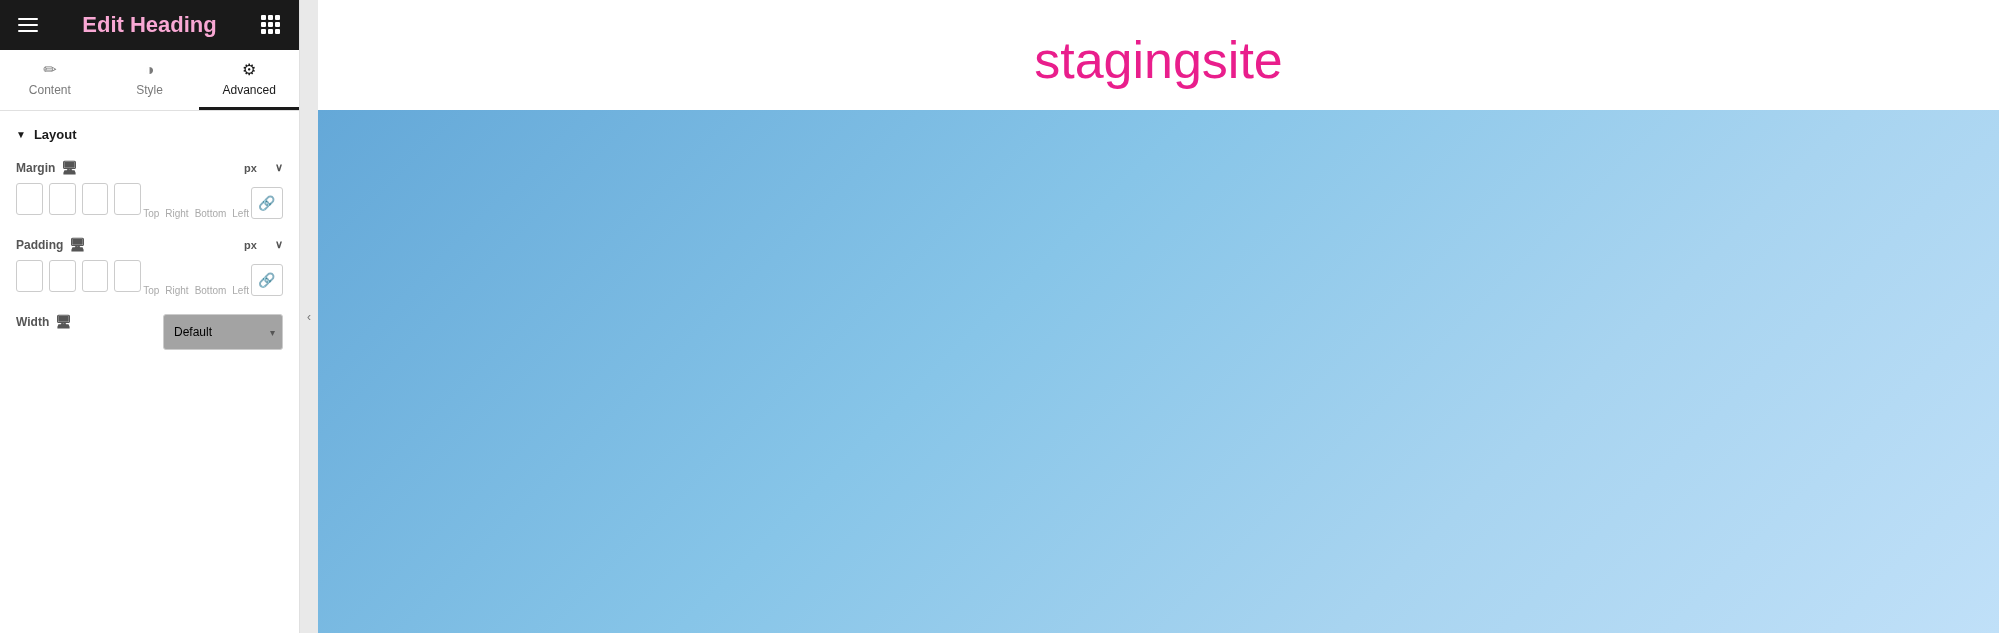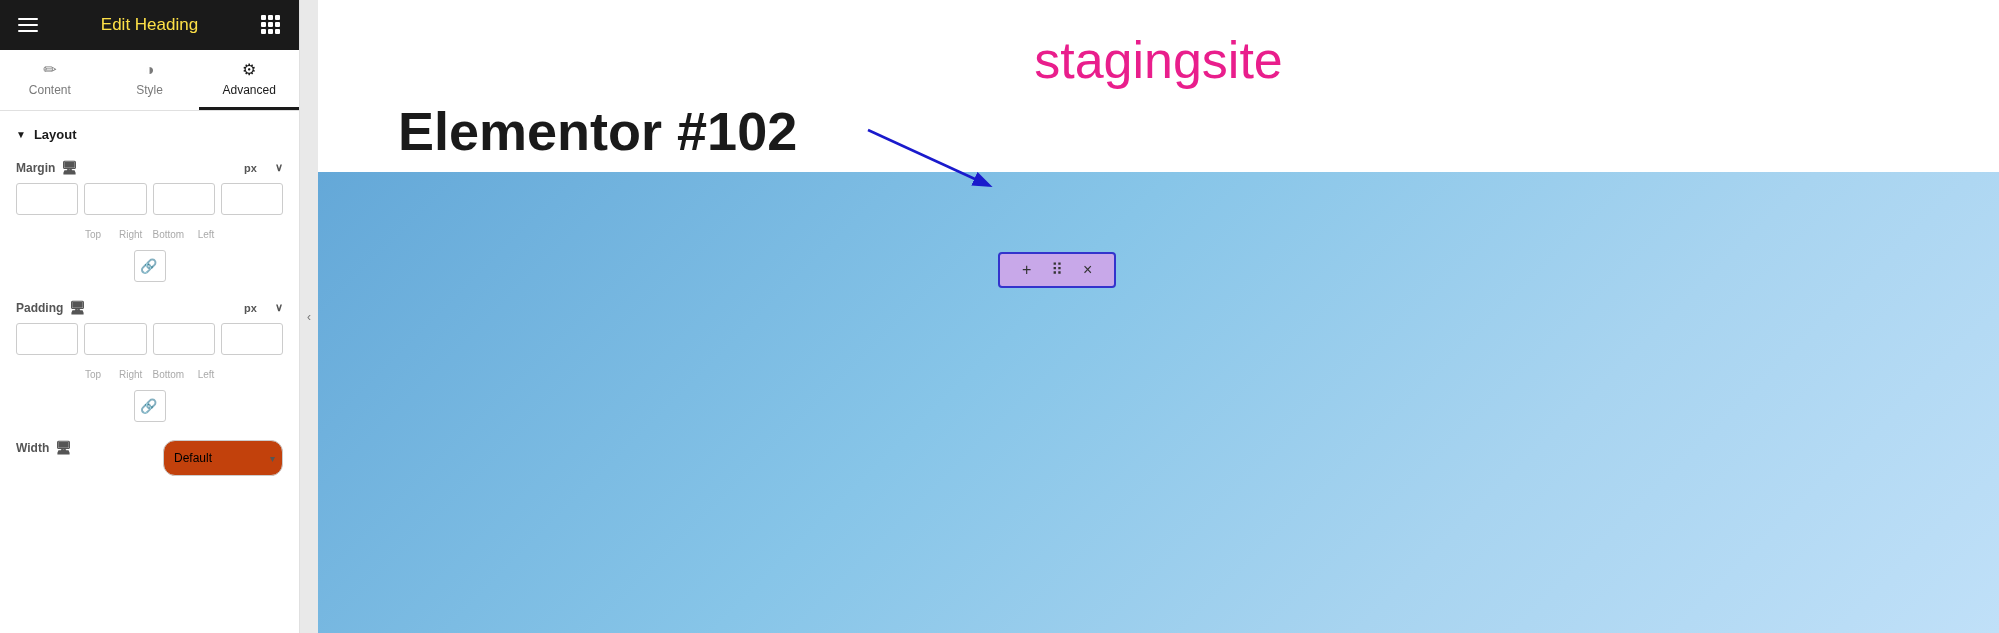--- a/index.html
+++ b/index.html
@@ -22,23 +22,23 @@
       color: #fff;
       display: flex;
       align-items: center;
       justify-content: space-between;
       padding: 0 18px;
       height: 50px;
       flex-shrink: 0;
     }
 
     .sidebar-header-title {
-      font-size: 17px;
-      font-weight: 400;
-      color: #fde047;
+      font-size: 22px;
+      font-weight: 700;
+      color: #f9a8d4;
     }
 
     .hamburger-icon, .grid-icon {
       display: flex;
       flex-direction: column;
       gap: 4px;
       cursor: pointer;
     }
 
     .hamburger-icon span {
@@ -183,39 +183,38 @@
       display: flex;
       align-items: center;
       justify-content: center;
       cursor: pointer;
       font-size: 14px;
       color: #555;
     }
 
     .input-with-link {
       display: flex;
-      gap: 10px;
-      align-items: center;
-      flex-direction: column;
+      gap: 2px;
+      align-items: flex-end;
     }
 
     .input-with-link .four-inputs-wrap {
       flex: 1;
     }
 
     .select-wrapper {
       position: relative;
       display: inline-block;
     }
 
     .select-wrapper select {
       appearance: none;
-      background: #c2410c;
+      background: #a3a3a3;
       border: 1px solid #ccc;
-      border-radius: 12px;
+      border-radius: 3px;
       padding: 6px 28px 6px 10px;
       font-size: 12px;
       cursor: pointer;
       outline: none;
       min-width: 120px;
       height: 36px;
     }
 
     .select-arrow {
       position: absolute;
@@ -468,36 +467,18 @@
 
 <button class="sidebar-collapse-btn">
   <span>‹</span>
 </button>
 
 <div class="main-content">
   <div class="canvas-area">
 
     <div class="staging-title">stagingsite</div>
 
-    <div style="position: relative; width: 100%; display: flex; align-items: flex-start;">
-      <div class="elementor-heading">Elementor #102</div>
-
-      <svg class="arrow-annotation" width="160" height="80" viewBox="0 0 160 80" style="position:absolute; top:20px; left:540px;">
-        <defs>
-          <marker id="arrowhead" markerWidth="8" markerHeight="6" refX="6" refY="3" orient="auto">
-            <polygon points="0 0, 8 3, 0 6" fill="#1a1acc"></polygon>
-          </marker>
-        </defs>
-        <path d="M 10 10 L 130 65" stroke="#1a1acc" stroke-width="2.5" fill="none" marker-end="url(#arrowhead)"></path>
-      </svg>
-
-      <div class="widget-toolbar">
-        <button class="toolbar-btn">+</button>
-        <button class="toolbar-btn">⠿</button>
-        <button class="toolbar-btn">×</button>
-      </div>
-    </div>
 
 
     <div class="blue-gradient-section"></div>
 
   </div>
 </div>
 
 </body></html>

